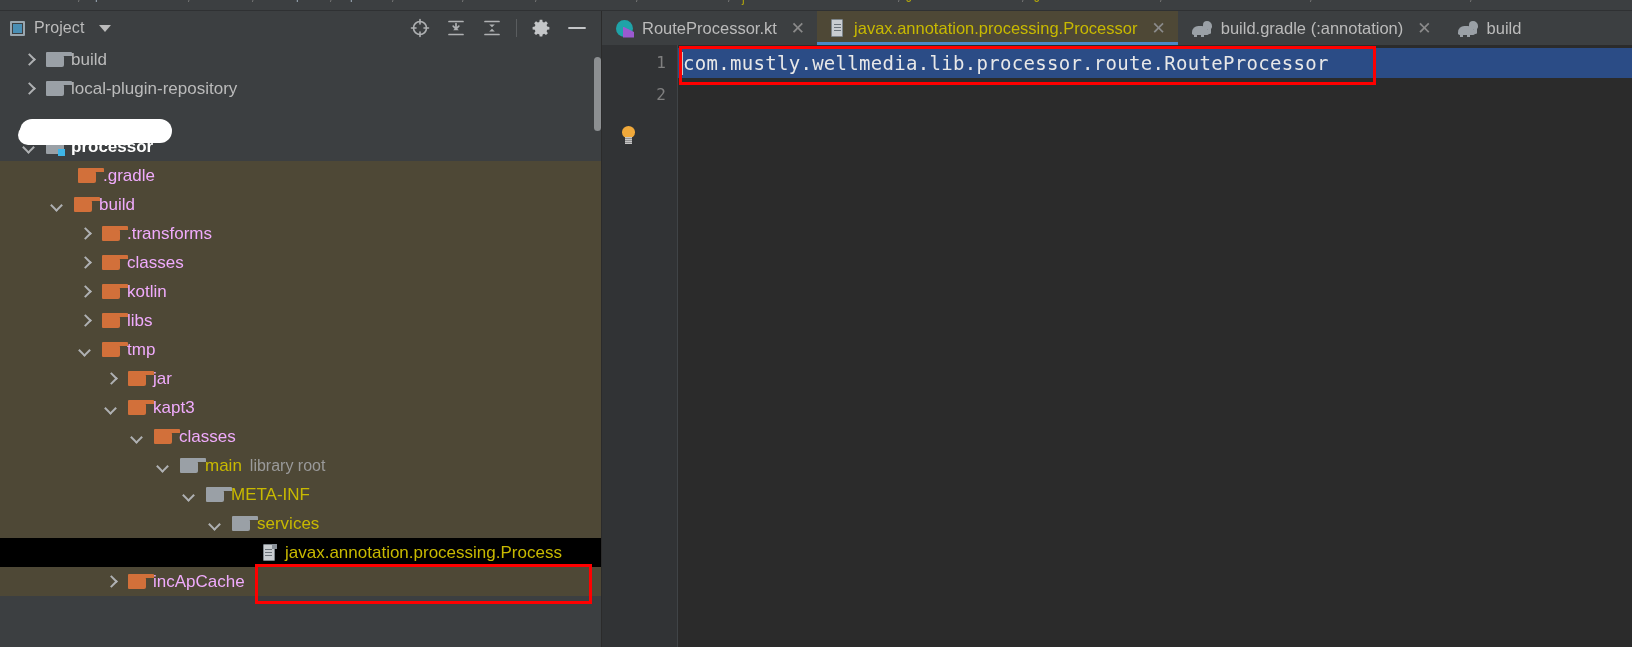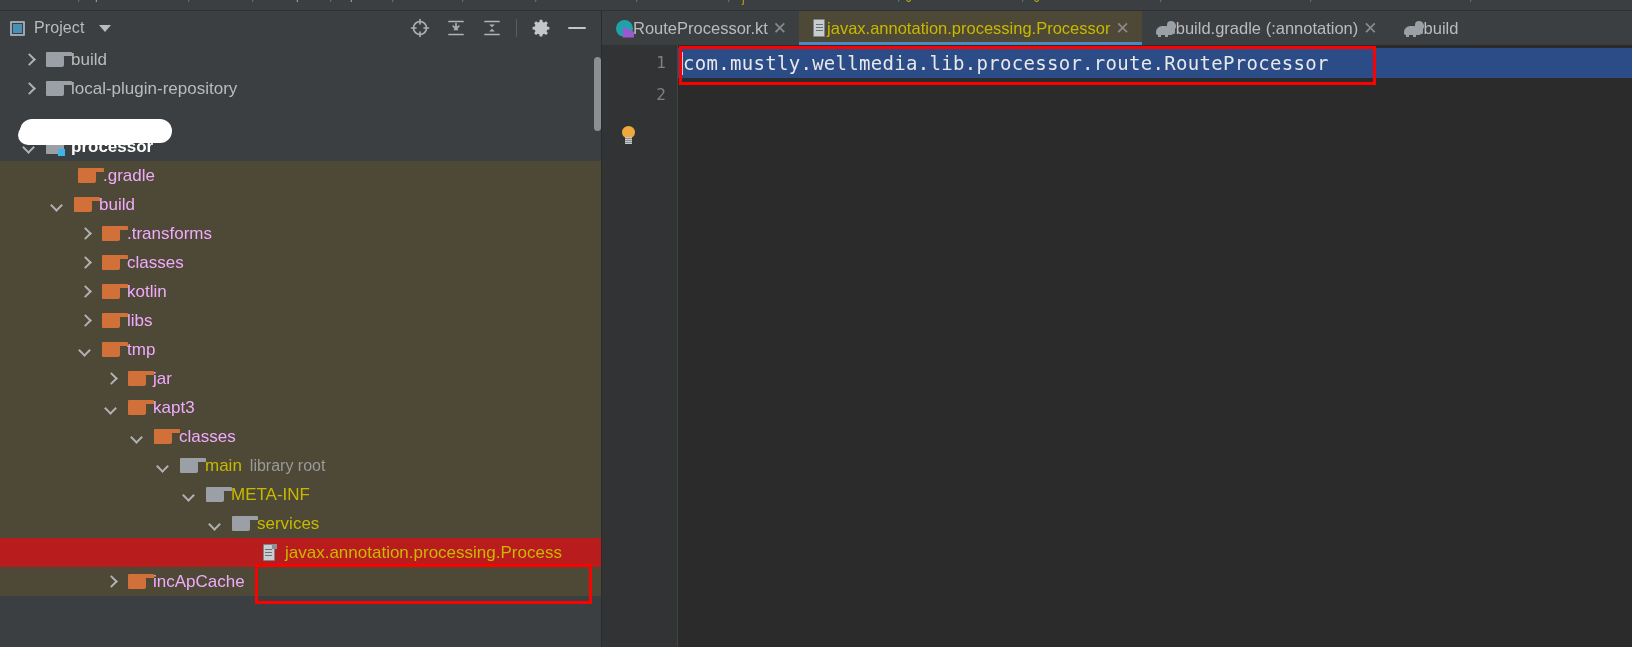--- a/index.html
+++ b/index.html
@@ -62,21 +62,21 @@
   
   .tree {
     position:absolute; left:0; top:34px; width:602px; height:602px;
     overflow:hidden;
   }
   .row {
     position:relative; height:29px; display:flex; align-items:center;
     white-space:nowrap; width:602px;
   }
   .row.excluded { background:#4E4836; }
-  .row.selected-row { background:#b91c1c; }
+  .row.selected-row { background:#000000; }
   .arrow {
     width:14px; height:14px; position:relative; flex:0 0 14px;
   }
   .arrow.right::before {
     content:""; position:absolute; left:3px; top:2px;
     width:7px; height:7px; border-right:2px solid #AFB1B3; border-top:2px solid #AFB1B3;
     transform:rotate(45deg);
   }
   .arrow.down::before {
     content:""; position:absolute; left:2px; top:3px;
@@ -140,21 +140,21 @@
 
   
   .editor-side {
     position:absolute; left:602px; top:11px; width:1030px; height:636px; background:#2B2B2B;
   }
   .tabbar {
     position:absolute; left:0; top:0; width:1030px; height:34px; background:#3C3F41;
     display:flex; align-items:stretch;
   }
   .tab {
-    display:flex; align-items:center; padding:0 12px 0 14px; cursor:pointer;
+    display:flex; align-items:center; padding:0 12px 0 14px; gap:9px; cursor:pointer;
     position:relative;
   }
   .tab.active { background:#4E4836; }
   .tab .tab-label { font-size:16.5px; color:#BBBBBB; white-space:nowrap; }
   .tab.active .tab-label { color:#C8B900; }
   .tab .close-x {
     font-size:17px; color:#8A8A8A; margin-left:5px; line-height:1;
   }
   .tab.active::after {
     content:""; position:absolute; left:0; bottom:0; width:100%; height:3px; background:#4A88C7;

